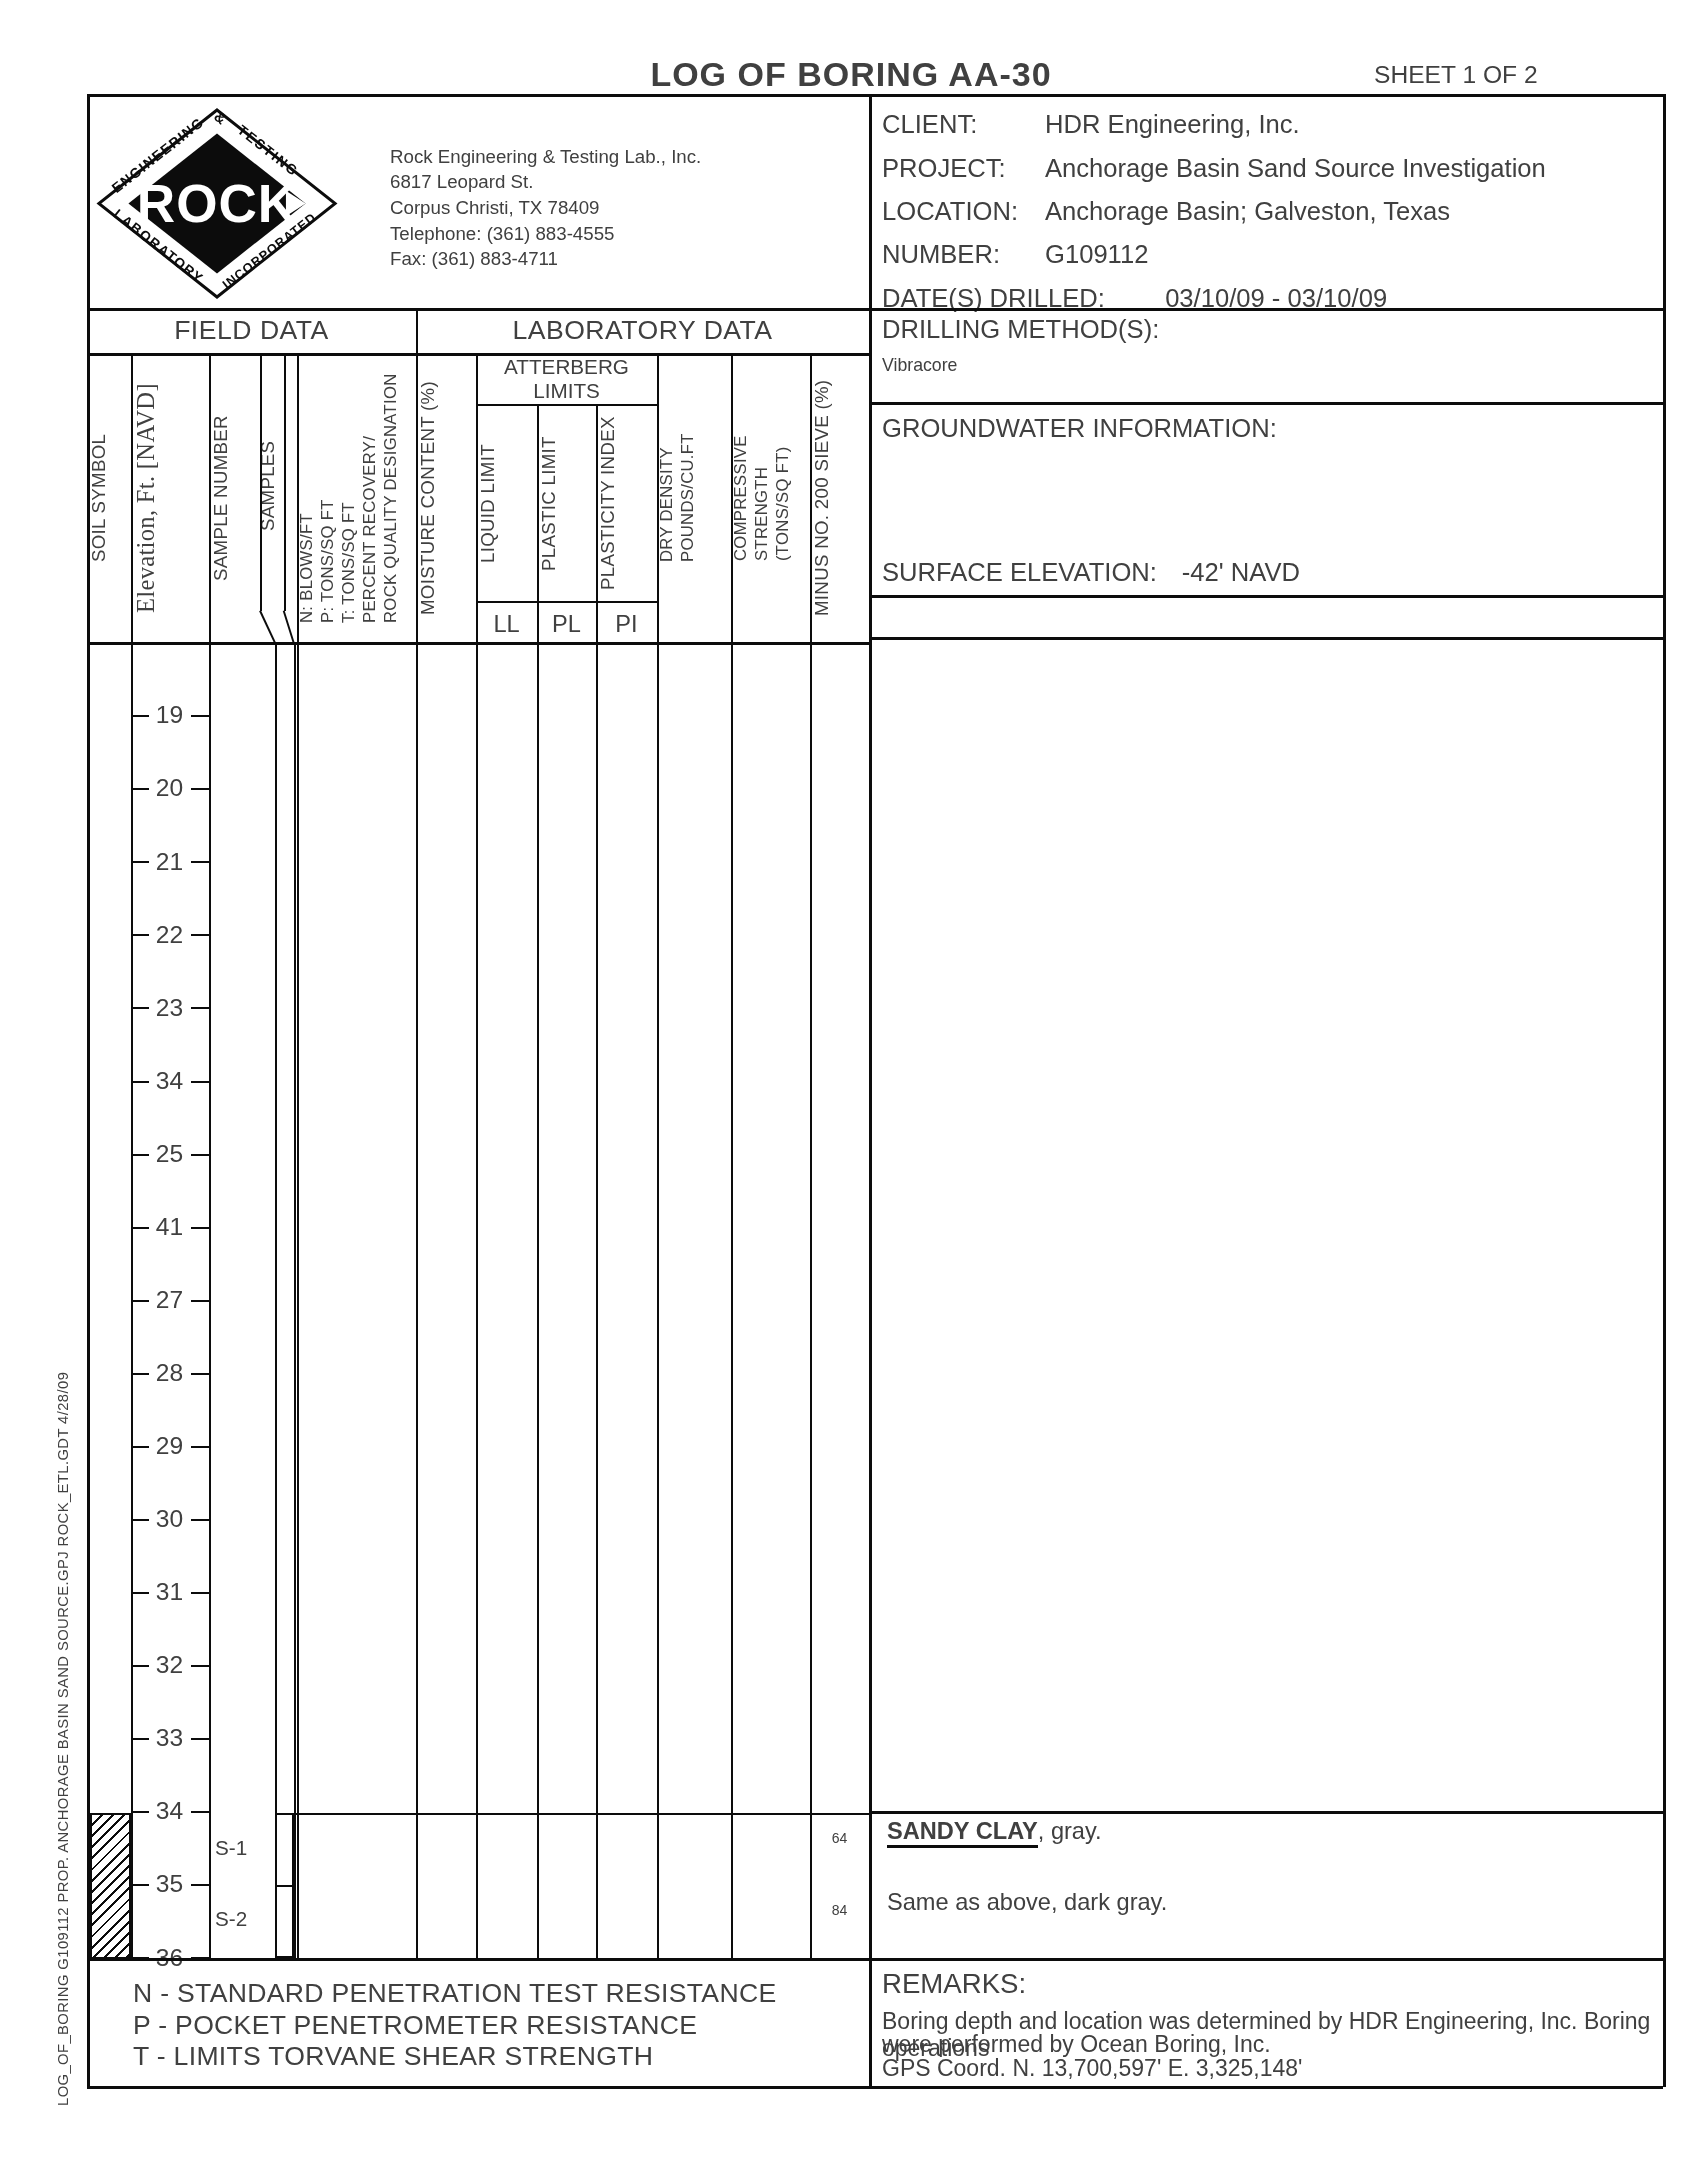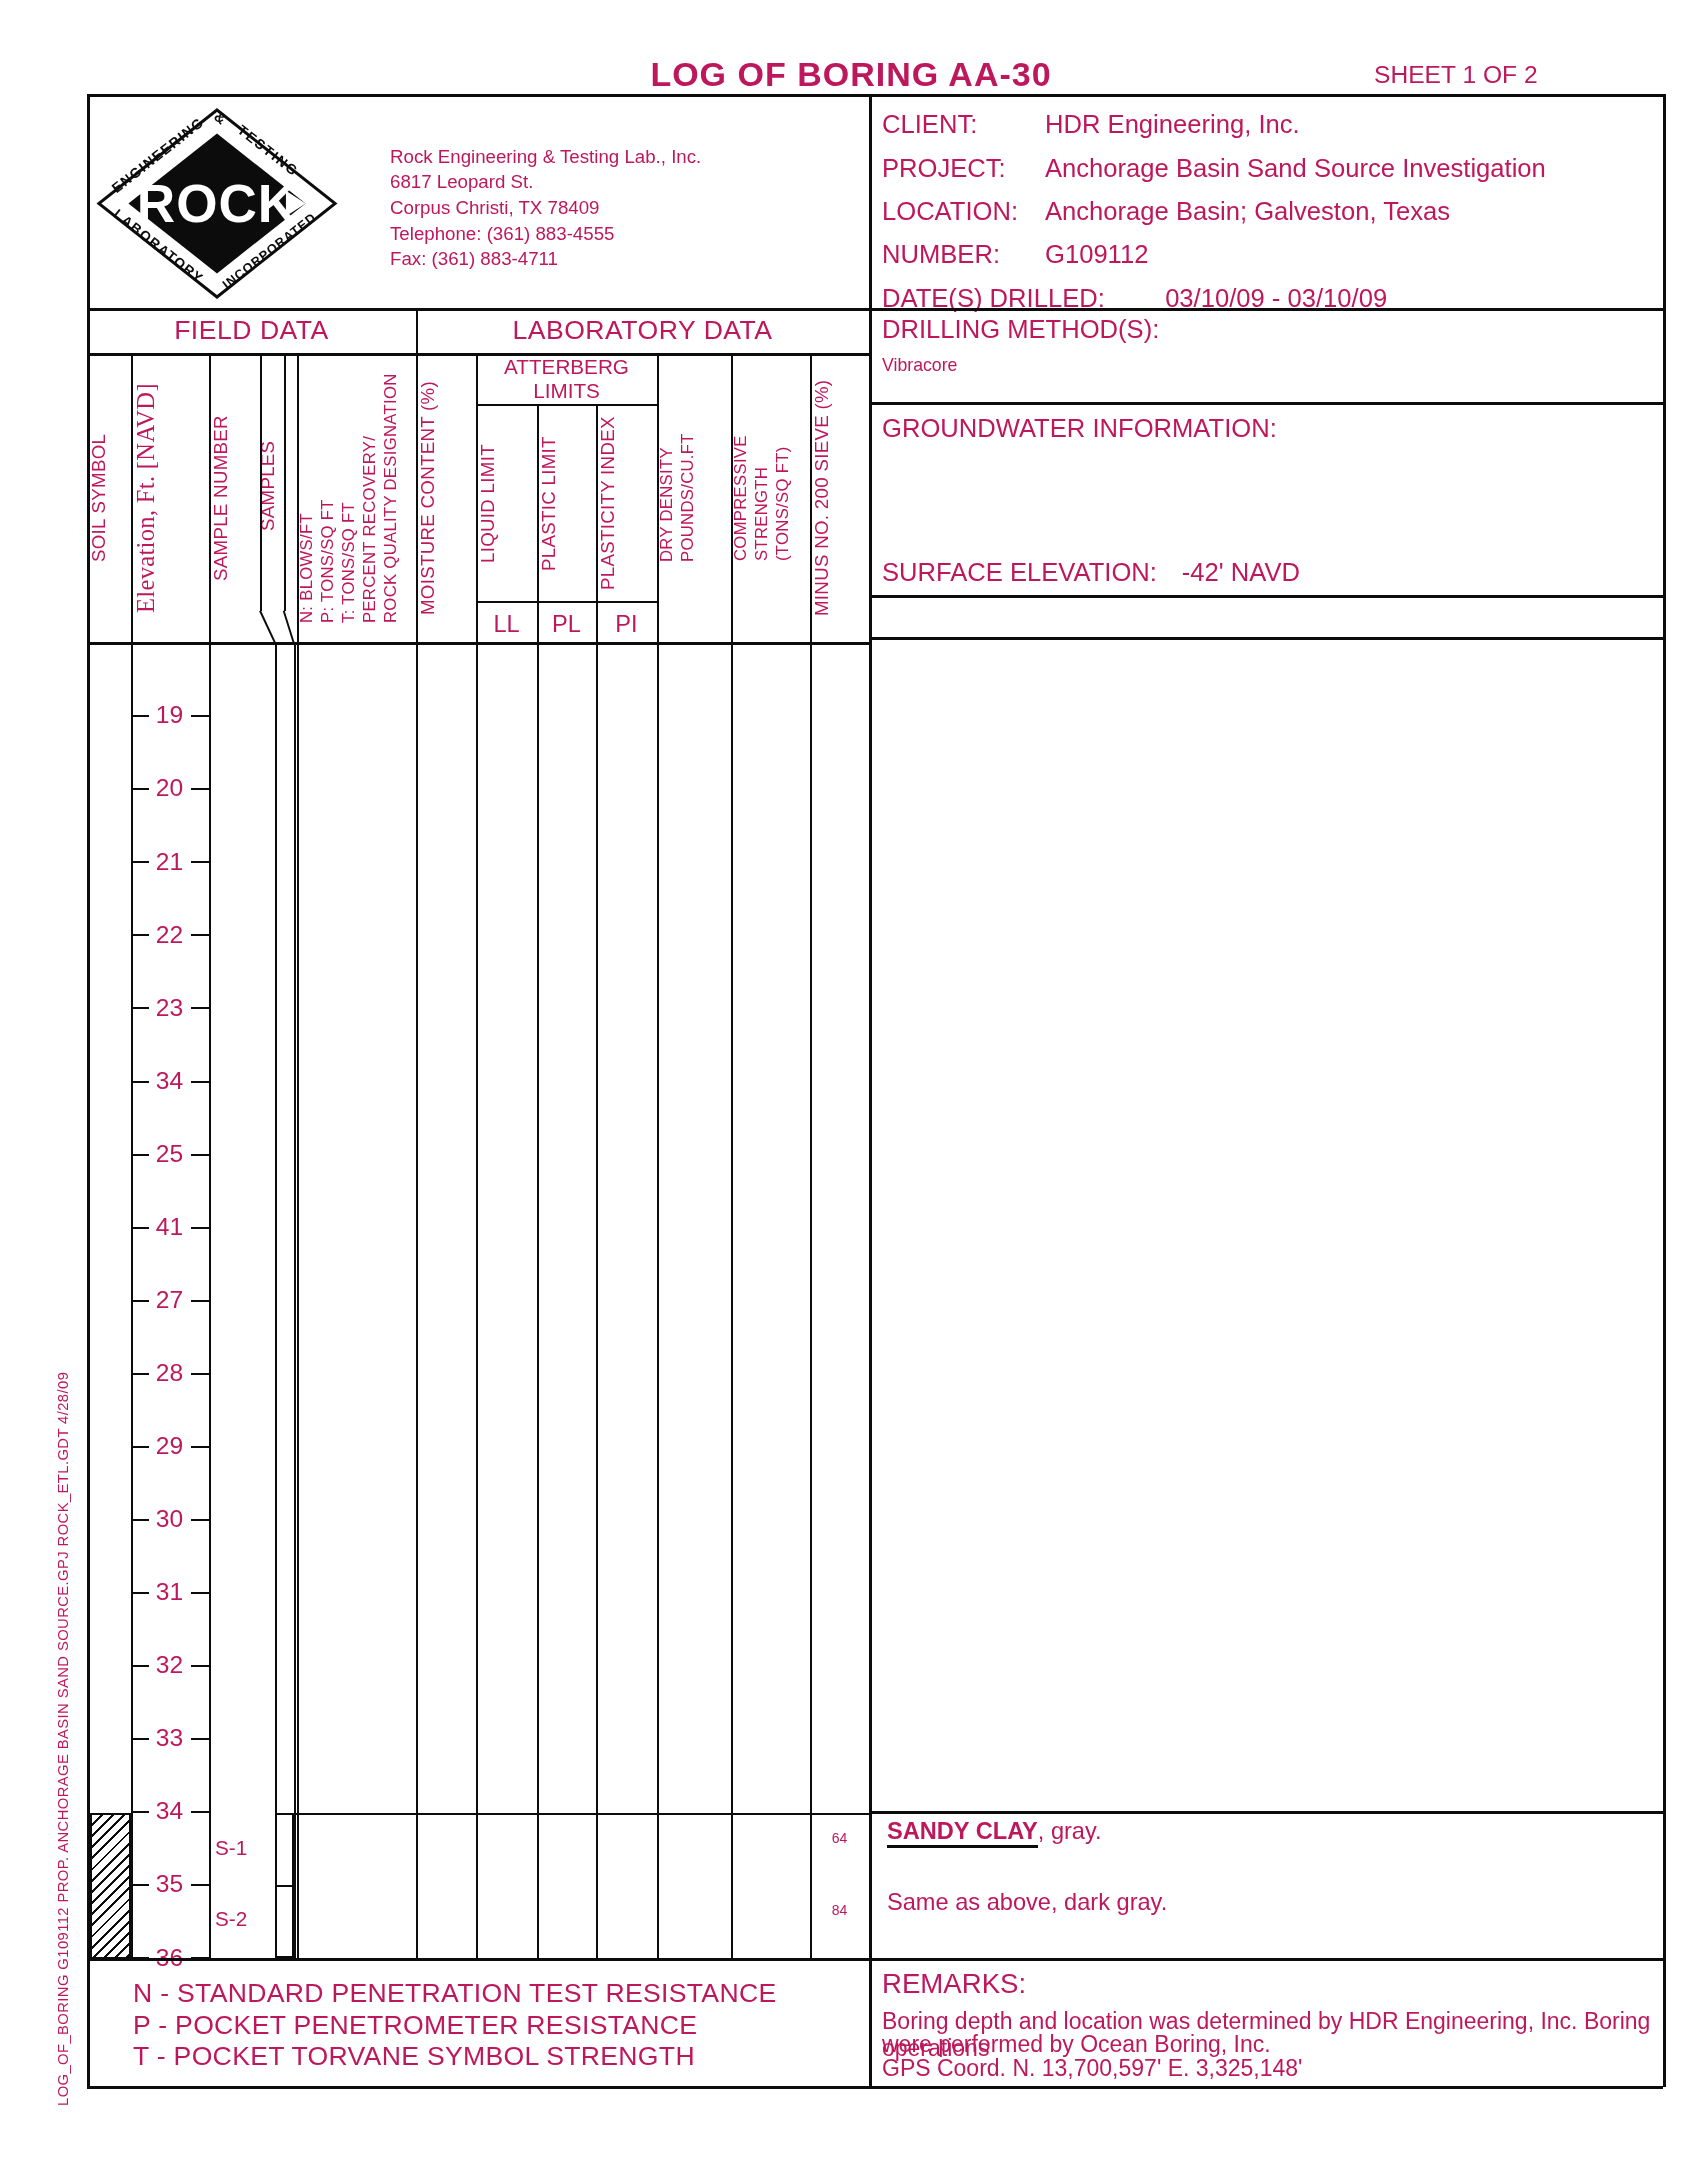--- a/index.html
+++ b/index.html
@@ -1,17 +1,17 @@
 <!DOCTYPE html>
 <html><head>
 <meta charset="utf-8">
 <style>
   html,body{margin:0;padding:0;background:#fff;}
   .page{position:relative;width:1702px;height:2116px;background:#fff;overflow:hidden;
-        font-family:"Liberation Sans","DejaVu Sans",sans-serif;color:#be185d;}
+        font-family:"Liberation Sans","DejaVu Sans",sans-serif;color:#404040;}
   .abs{position:absolute;}
   .hl{position:absolute;background:#0c0c0c;}
   .vl{position:absolute;background:#0c0c0c;}
   .title{position:absolute;left:0;right:0;top:55px;text-align:center;font-size:34px;font-weight:bold;letter-spacing:1px;}
   .sheet{position:absolute;left:1374px;top:61px;width:246px;font-size:24.6px;text-align:left;}
   .addr{position:absolute;left:390px;top:144px;font-size:18.7px;line-height:25.6px;}
   .inforow{position:absolute;left:882px;font-size:25.6px;white-space:nowrap;}
   .inforow .lbl{display:inline-block;width:163px;}
   .bandlabel{position:absolute;top:311px;height:39px;display:flex;align-items:center;justify-content:center;font-size:26.6px;letter-spacing:0.5px;}
   .rlabel{position:absolute;left:882px;font-size:25.6px;white-space:nowrap;}
@@ -201,21 +201,21 @@
   <div class="sval" style="top:1902px;">84</div>
 
   <div class="strata1">
     <b>SANDY CLAY</b><span>, gray.</span>
   </div>
   <div class="strata2">Same as above, dark gray.</div>
 
   <div id="legend-block">
       <div class="legendline" style="top:1978px;">N - STANDARD PENETRATION TEST RESISTANCE</div>
       <div class="legendline" style="top:2010px;">P - POCKET PENETROMETER RESISTANCE</div>
-      <div class="legendline" style="top:2041px;">T - POCKET TORVANE SYMBOL STRENGTH</div>
+      <div class="legendline" style="top:2041px;">T - LIMITS TORVANE SHEAR STRENGTH</div>
     </div>
   <div class="remlbl">REMARKS:</div>
   <div id="remarks-block">
       <div class="remline" style="top:2008px;">Boring depth and location was determined by HDR Engineering, Inc.  Boring operations</div>
       <div class="remline" style="top:2031px;">were performed by Ocean Boring, Inc.</div>
       <div class="remline" style="top:2055px;">GPS Coord. N. 13,700,597'  E. 3,325,148'</div>
     </div>
 
   <div id="grid">
       <div class="vl" style="left:87px;top:94px;width:3px;height:1993px;"></div>

